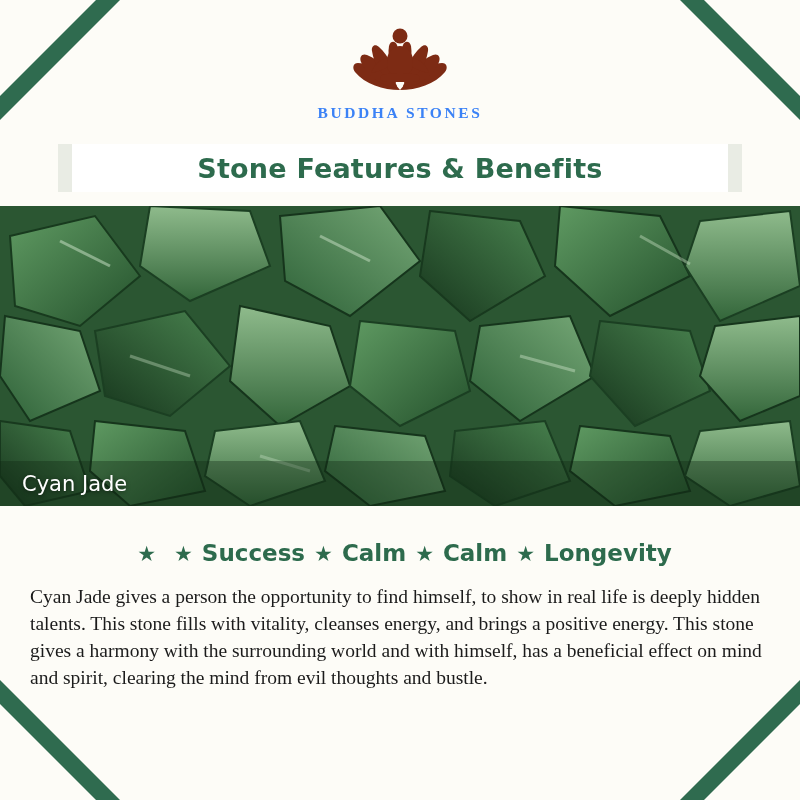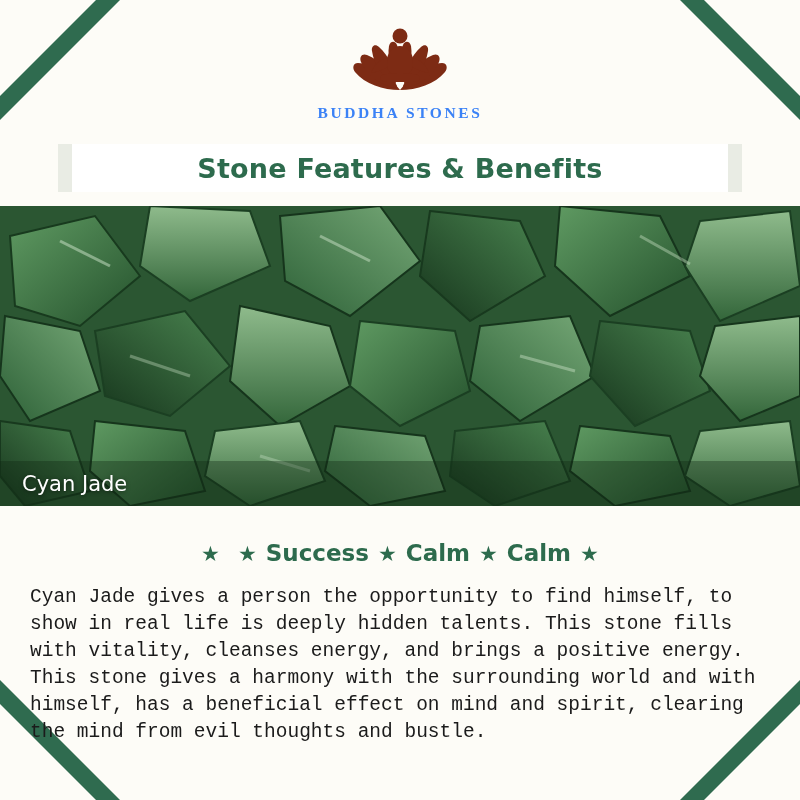--- a/index.html
+++ b/index.html
@@ -186,21 +186,21 @@
     margin: 0 9px 0 9px;
     line-height: 1;
   }
 
   
   .body-text {
     margin: 18px 30px 0 30px;
     font-size: 19.5px;
     line-height: 1.38;
     color: #1b1b1b;
-    font-family: Liberation Mono, monospace;
+    font-family: Liberation Serif, serif;
     text-align: left;
   }
 </style>
 </head>
 <body>
 
 <div id="page">
 
   <div class="corner corner-tl"></div>
   <div class="corner corner-tr"></div>
@@ -302,18 +302,19 @@
 
     <div class="benefits">
       <span class="star">★</span>
       <span class="star">★</span>
       <span class="benefit-item">Success</span>
       <span class="star">★</span>
       <span class="benefit-item">Calm</span>
       <span class="star">★</span>
       <span class="benefit-item">Calm</span>
       <span class="star">★</span>
+      <span class="benefit-item">Longevity</span>
     </div>
 
     <p class="body-text">Cyan Jade gives a person the opportunity to find himself, to show in real life is deeply hidden talents. This stone fills with vitality, cleanses energy, and brings a positive energy. This stone gives a harmony with the surrounding world and with himself, has a beneficial effect on mind and spirit, clearing the mind from evil thoughts and bustle.</p>
 
   </div>
 </div>
 
 </body></html>

